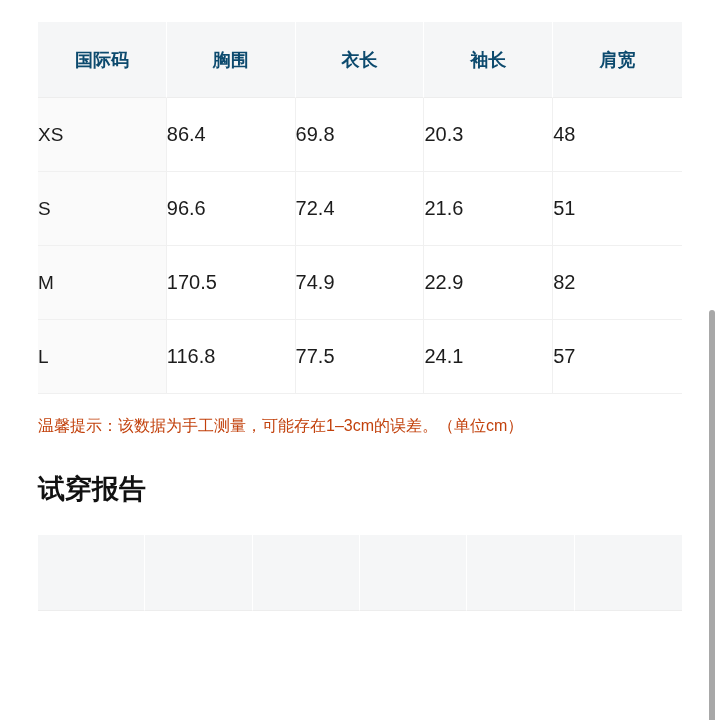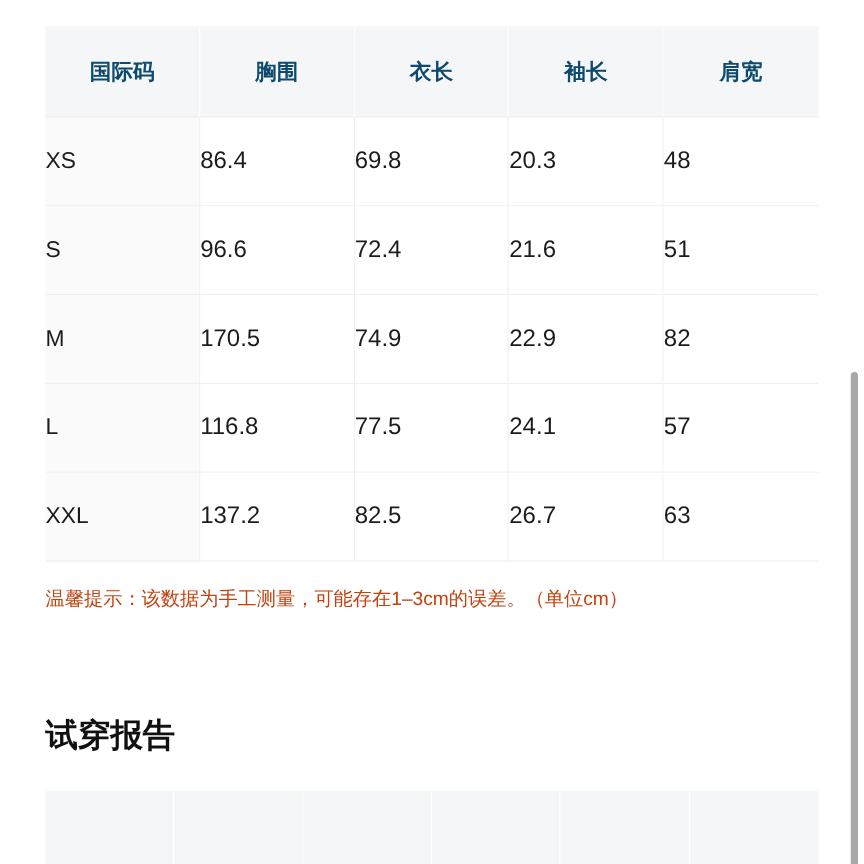--- a/index.html
+++ b/index.html
@@ -58,21 +58,21 @@
   }
   
   .note {
     margin-top: 21px;
     font-size: 16px;
     line-height: 22px;
     color: #c2410c;
   }
   
   .section-title {
-    margin: 86px 0 0 0;
+    margin: 36px 0 0 0;
     font-size: 27px;
     line-height: 32px;
     font-weight: 700;
     color: #111111;
   }
   
   .fit-table-wrap { margin-top: 30px; }
   .fit-table th {
     background: #f5f6f7;
     height: 75px;
@@ -129,27 +129,20 @@
         <td>22.9</td>
         <td>82</td>
       </tr>
       <tr>
         <td class="size-label">L</td>
         <td>116.8</td>
         <td>77.5</td>
         <td>24.1</td>
         <td>57</td>
       </tr>
-      <tr>
-        <td class="size-label">XXL</td>
-        <td>137.2</td>
-        <td>82.5</td>
-        <td>26.7</td>
-        <td>63</td>
-      </tr>
     </tbody>
   </table>
 
   <div class="note">温馨提示：该数据为手工测量，可能存在1–3cm的误差。（单位cm）</div>
 
   <h2 class="section-title">试穿报告</h2>
 
   <div class="fit-table-wrap">
     <table class="fit-table">
       <thead>

